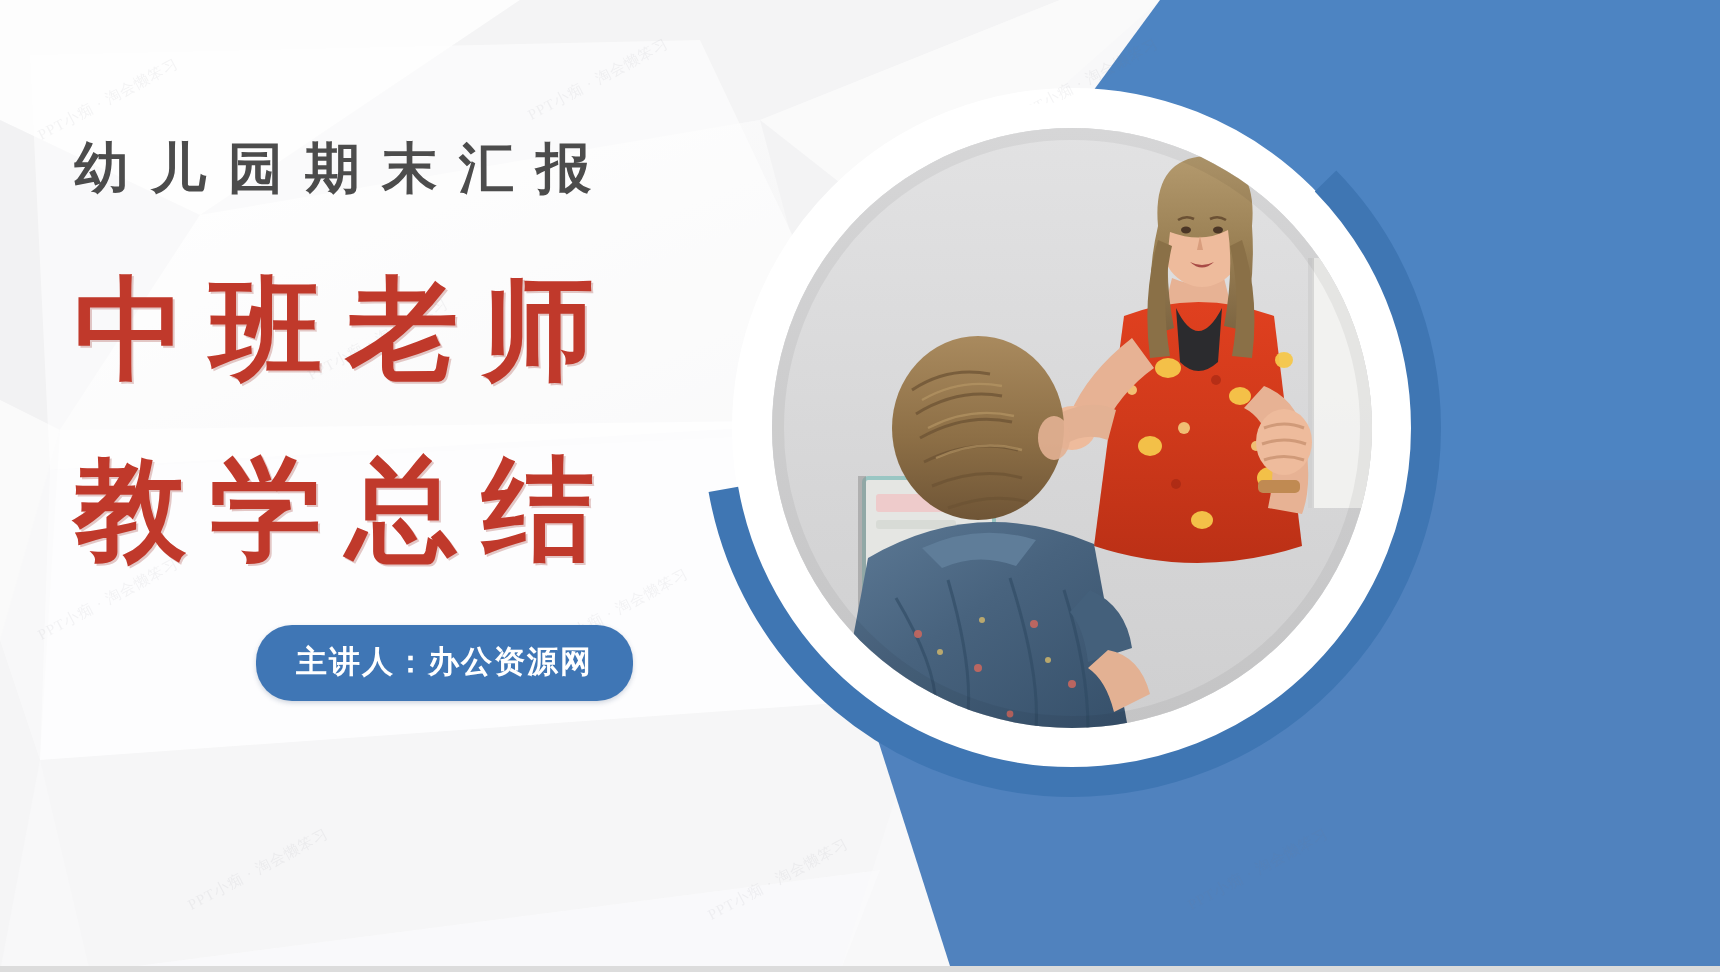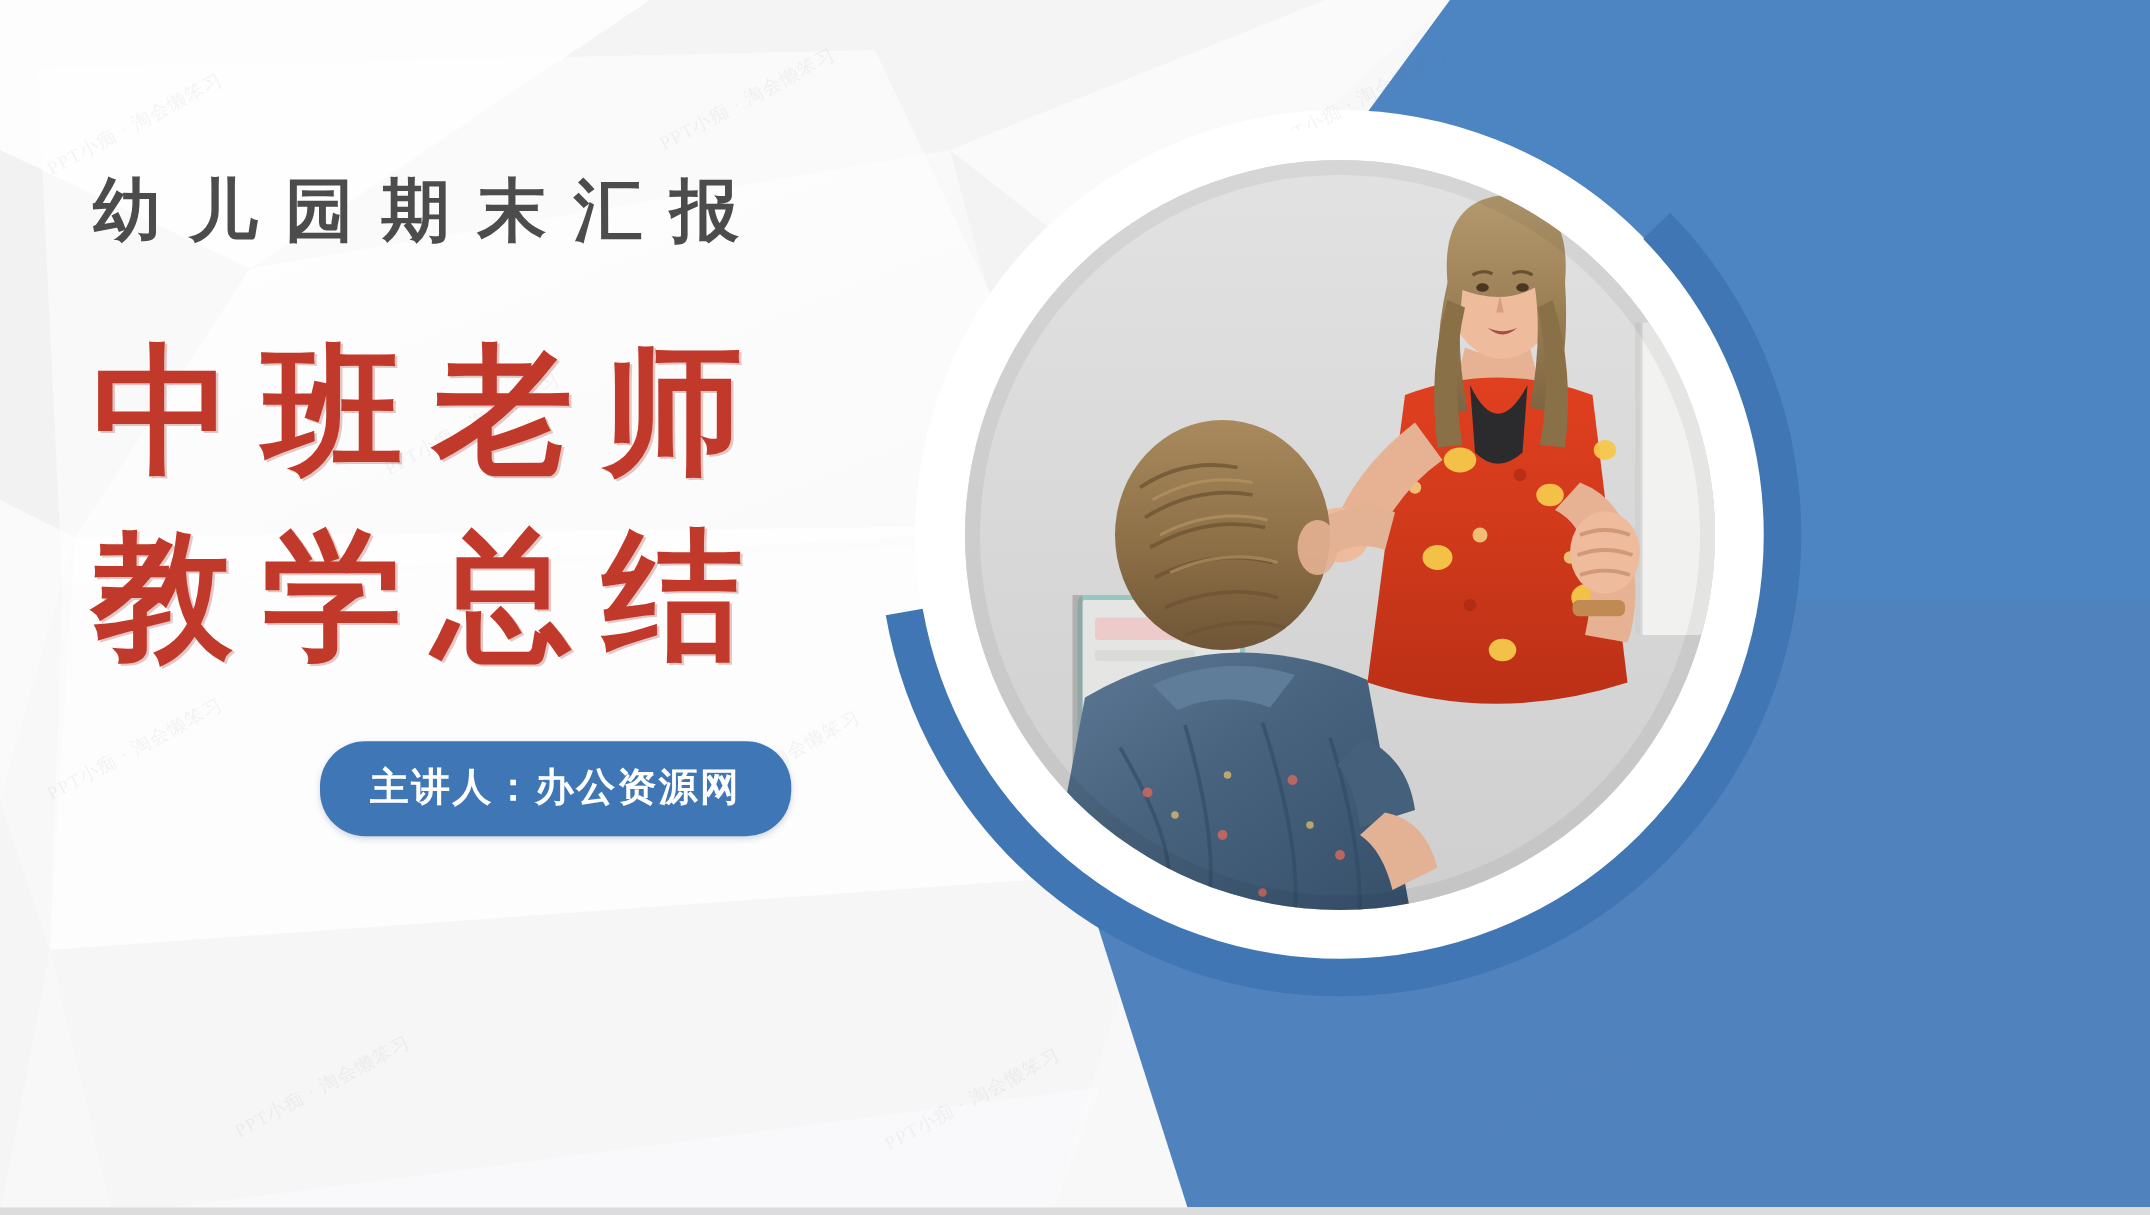--- a/index.html
+++ b/index.html
@@ -82,20 +82,21 @@
   }
   .title-line{
     font-size:112px;
     font-weight:bold;
     color:#c0392b;
     letter-spacing:24px;
     line-height:1.32;
     white-space:nowrap;
     font-family:"DejaVu Sans","Liberation Sans",sans-serif;
     text-shadow:2px 2px 0 rgba(150,40,30,.25);
+    margin-top:32px;
   }
   #title-1{ margin-top:58px; }
   .speaker{
     display:inline-block;
     margin-top:42px; margin-left:182px;
     background:#3f76b5;
     color:#ffffff;
     font-size:31px;
     font-weight:bold;
     letter-spacing:2px;

